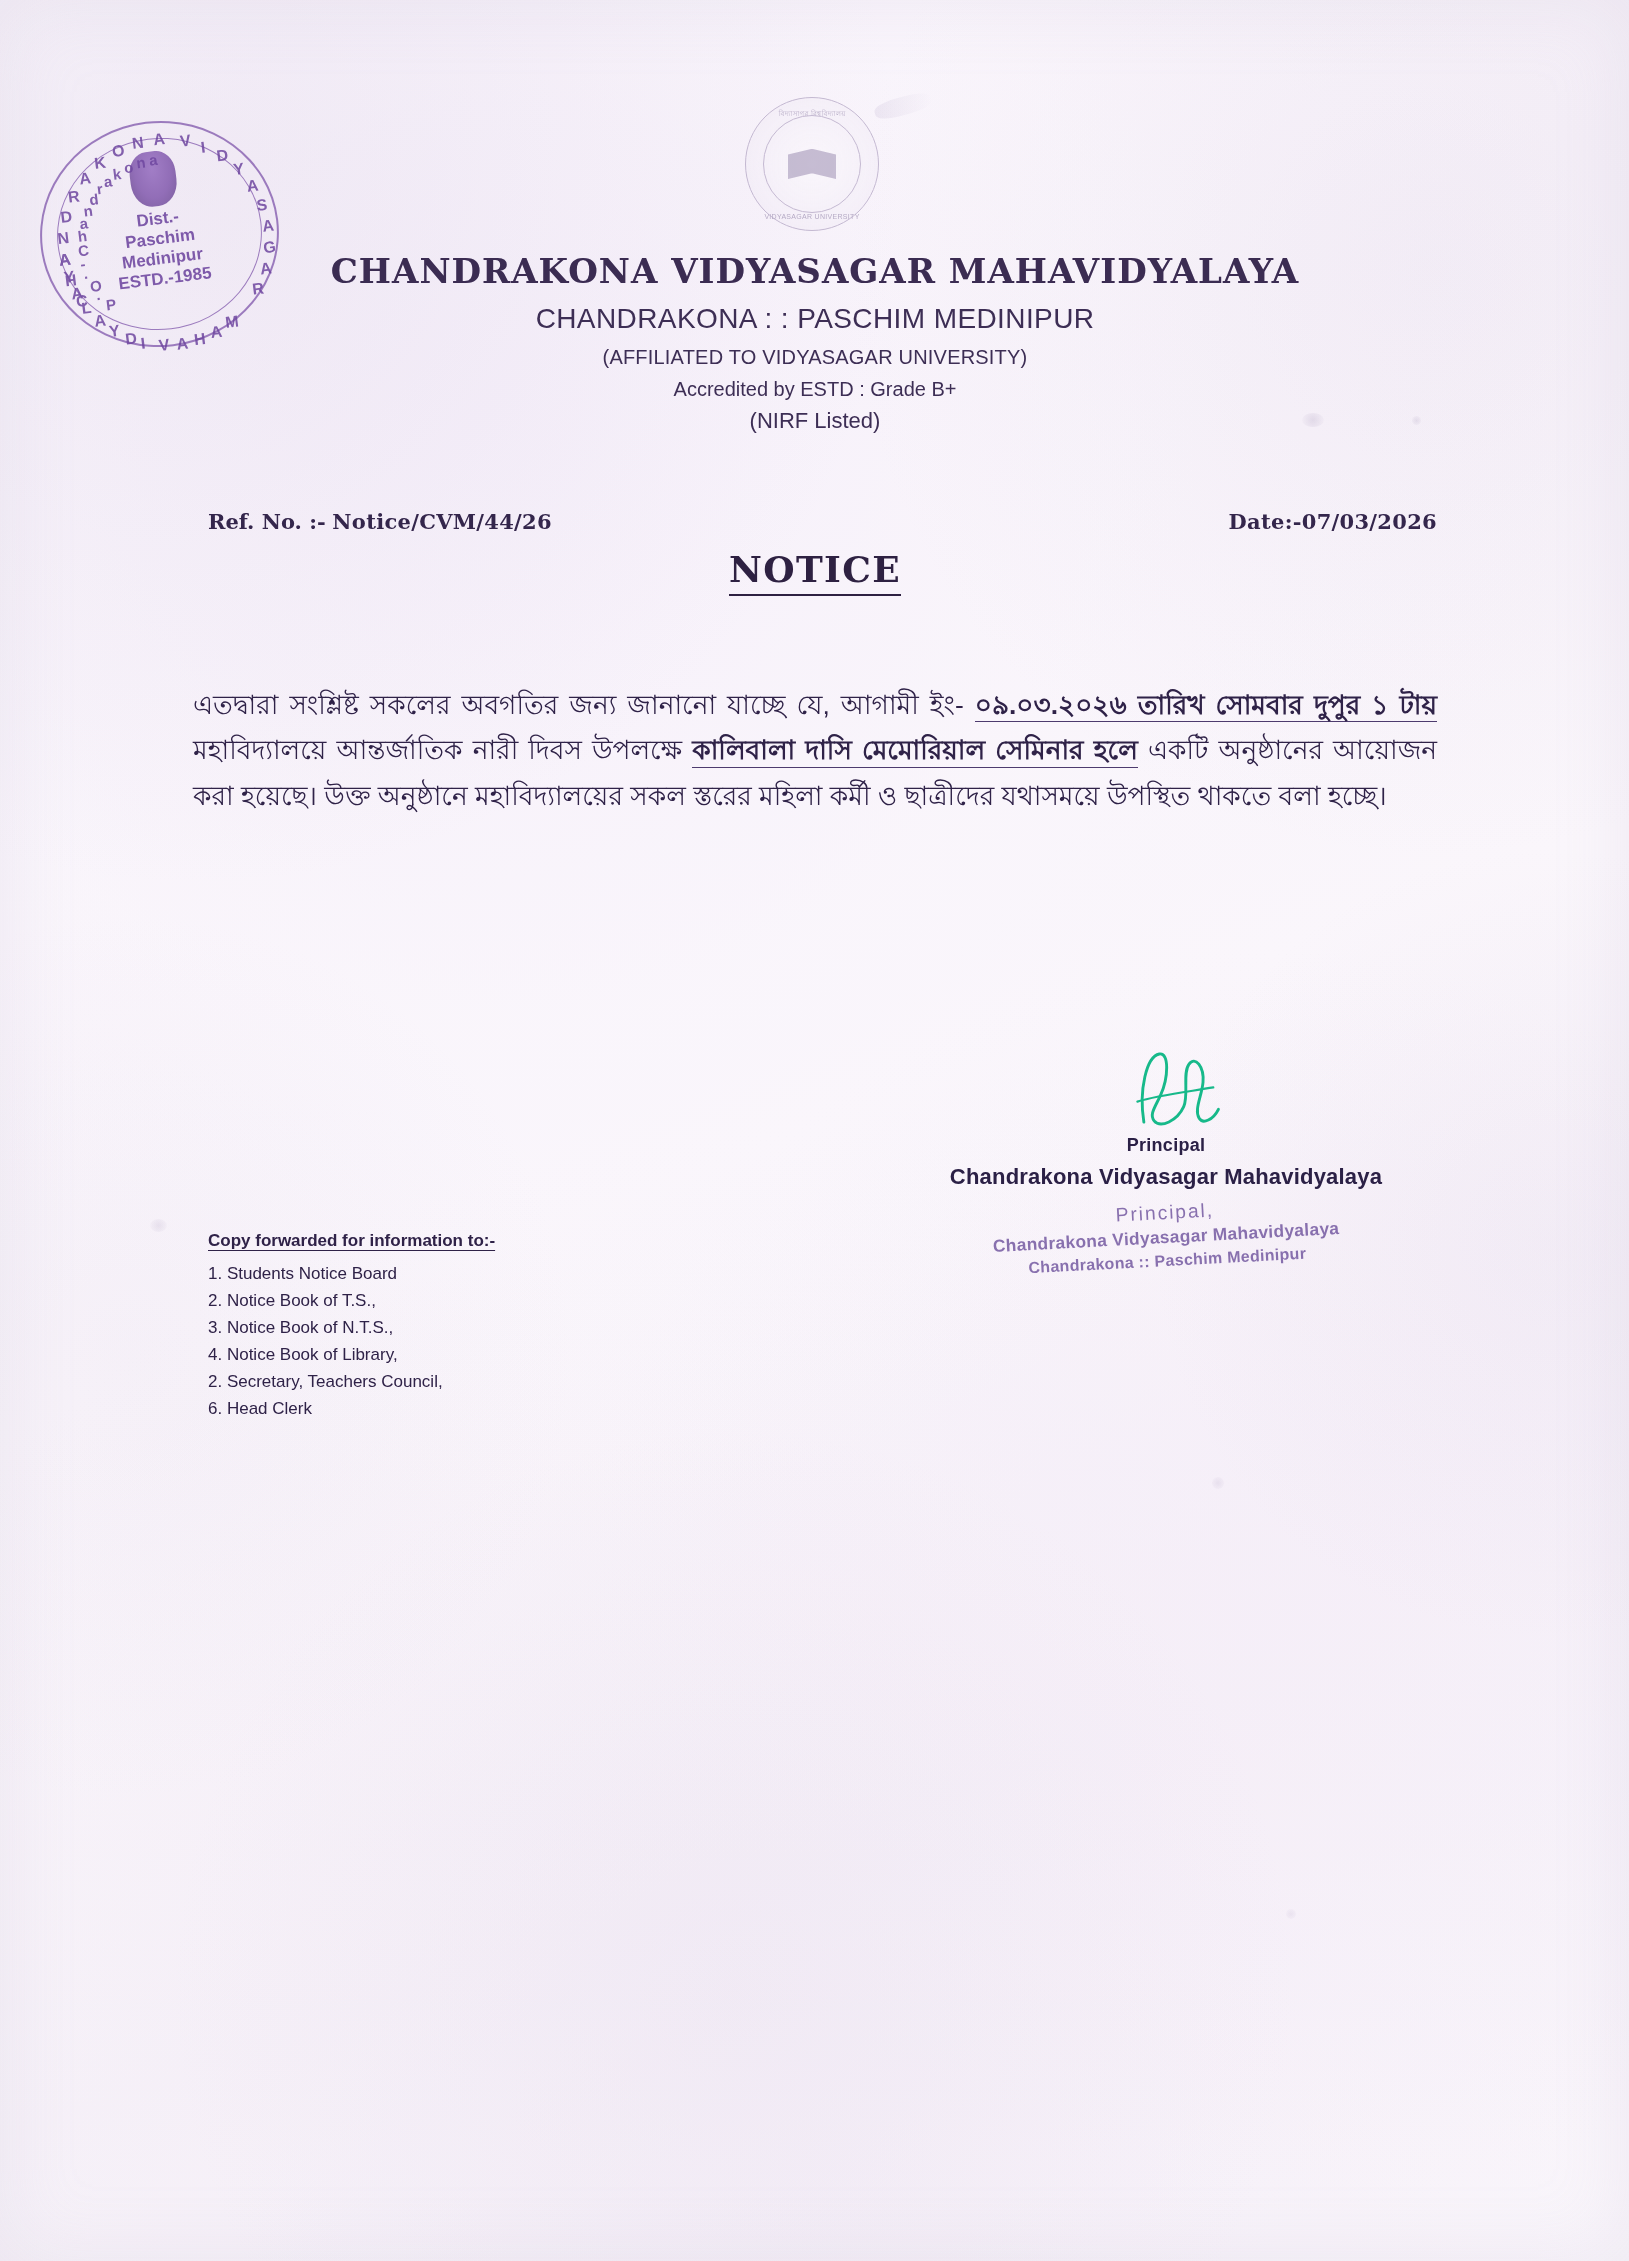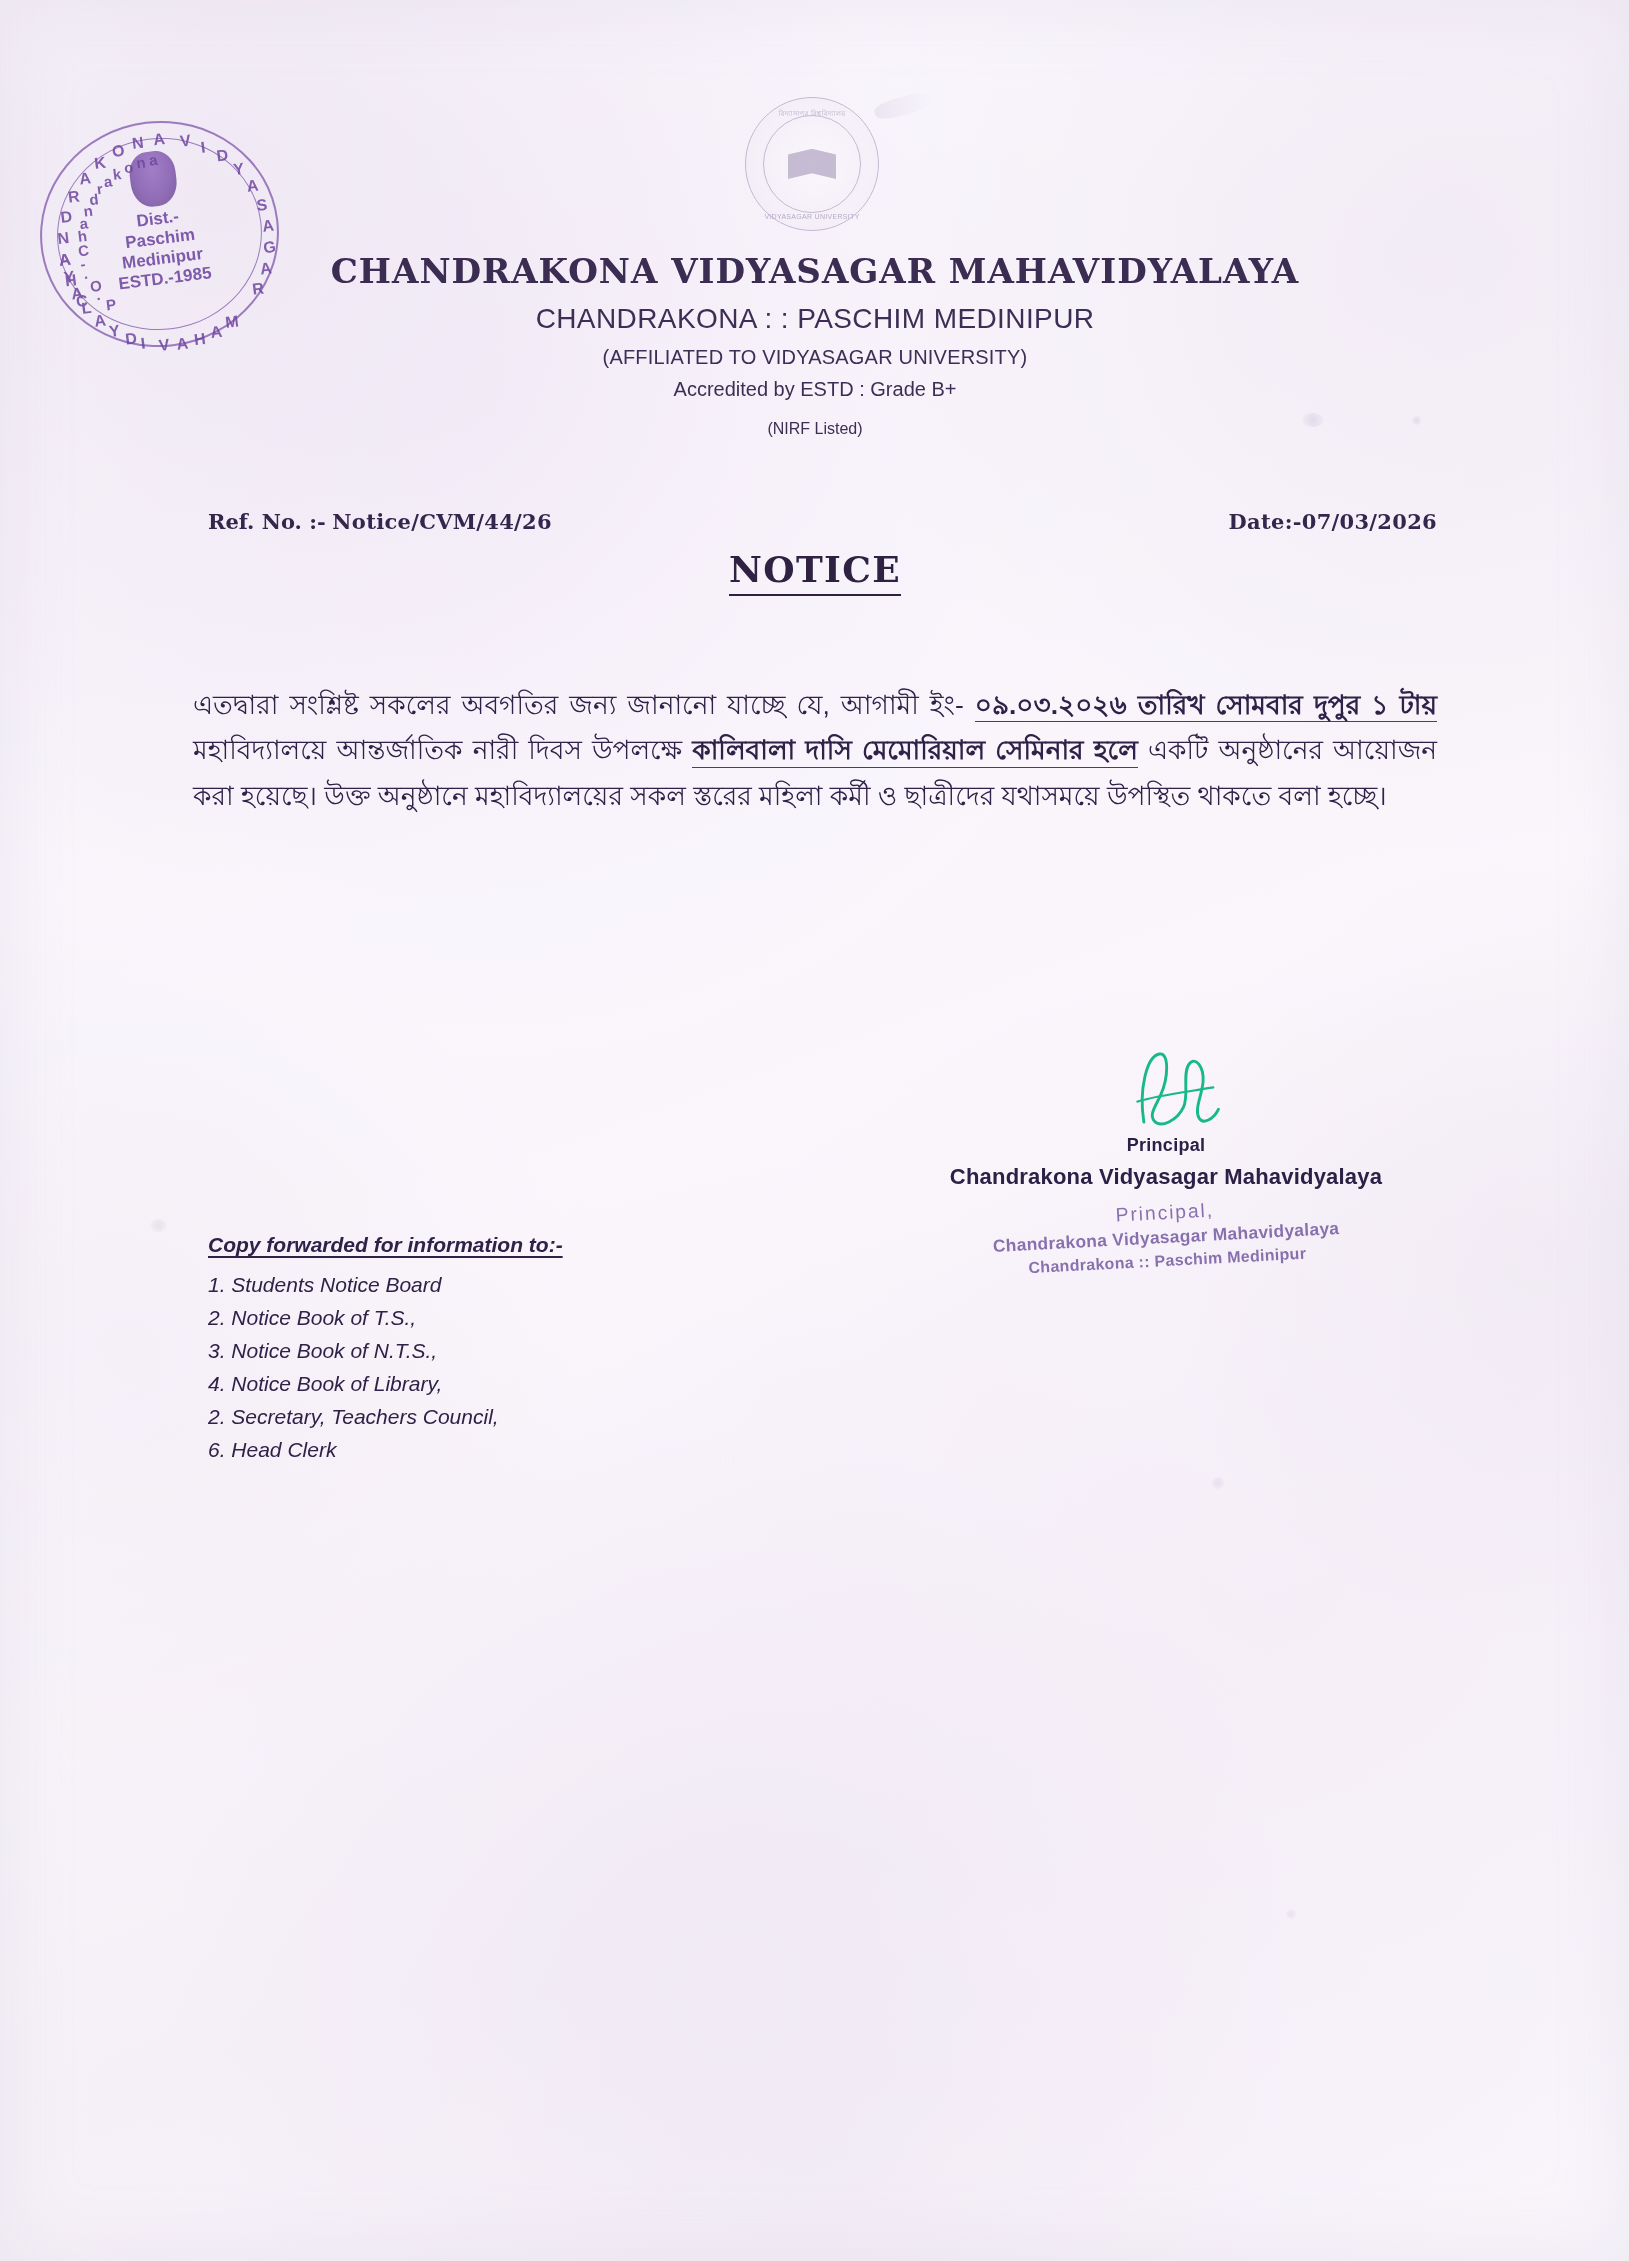--- a/index.html
+++ b/index.html
@@ -164,22 +164,22 @@
     font-size: 20px;
     color: #3d2e55;
     letter-spacing: 0.2px;
   }
   .college-naac {
     margin-top: 9px;
     font-size: 20px;
     color: #3d2e55;
   }
   .college-nirf {
-    margin-top: 19px;
-    font-size: 16px;
+    margin-top: 7px;
+    font-size: 22px;
     color: #3d2e55;
   }
 
   
   .refline {
     position: absolute;
     left: 208px;
     right: 193px;
     top: 509px;
     display: flex;
@@ -268,24 +268,23 @@
   }
   .sign-stamp .l1 { font-size: 19.3px; letter-spacing: 1.9px; }
   .sign-stamp .l2 { font-size: 17.4px; font-weight: bold; letter-spacing: 0.3px;}
   .sign-stamp .l3 { font-size: 16px; font-weight: bold; letter-spacing: 0.3px;}
 
   
   .copy-block {
     position: absolute;
     left: 208px;
     top: 1228px;
-    font-size: 21px;
+    font-size: 17px;
     color: #2f2248;
     line-height: 1.58;
-    font-style: italic;
   }
   .copy-head {
     font-weight: bold;
     text-decoration: underline;
     text-underline-offset: 3.9px;
     margin-bottom: 6.4px;
   }
   .copy-item { white-space: nowrap; }
 
   

